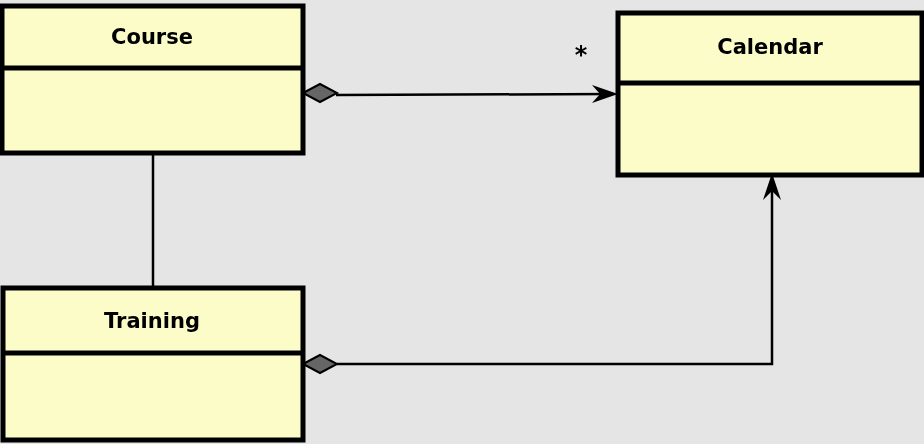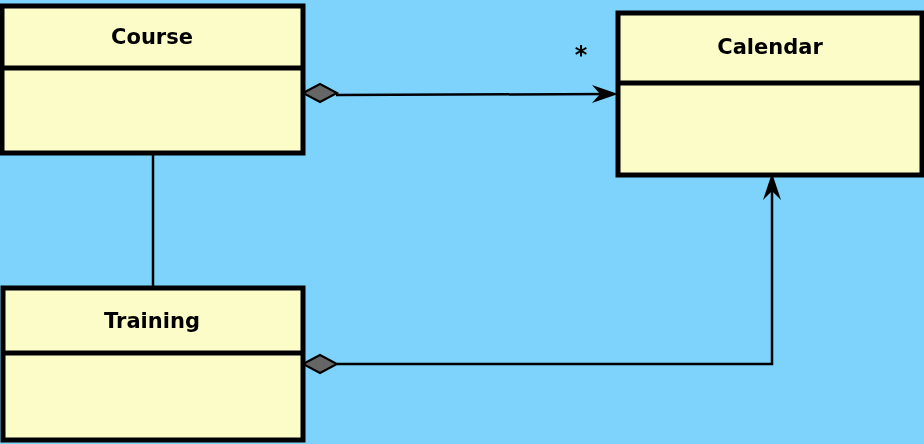--- a/index.html
+++ b/index.html
@@ -7,21 +7,21 @@
     padding: 0;
     background: #ffffff;
   }
   body {
     font-family: "DejaVu Sans", sans-serif;
   }
   #canvas {
     position: relative;
     width: 924px;
     height: 444px;
-    background: #7dd3fc;
+    background: #e5e5e5;
     overflow: hidden;
   }
   #diagram-svg {
     position: absolute;
     left: 0;
     top: 0;
     width: 924px;
     height: 444px;
   }
   .uml-class-name {

